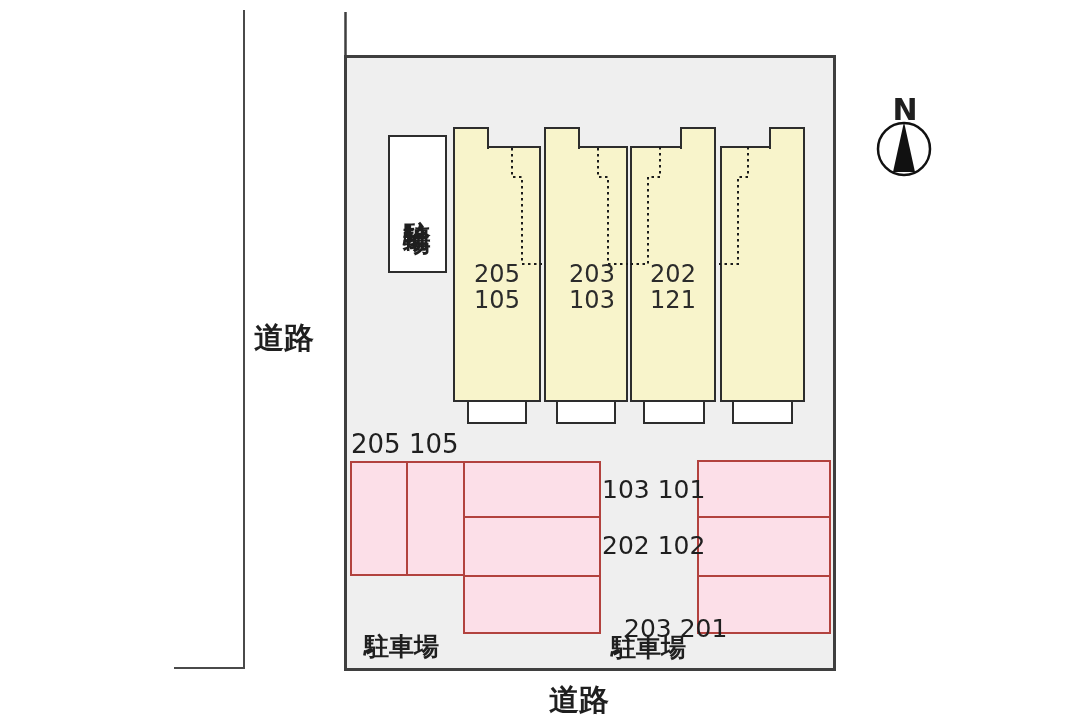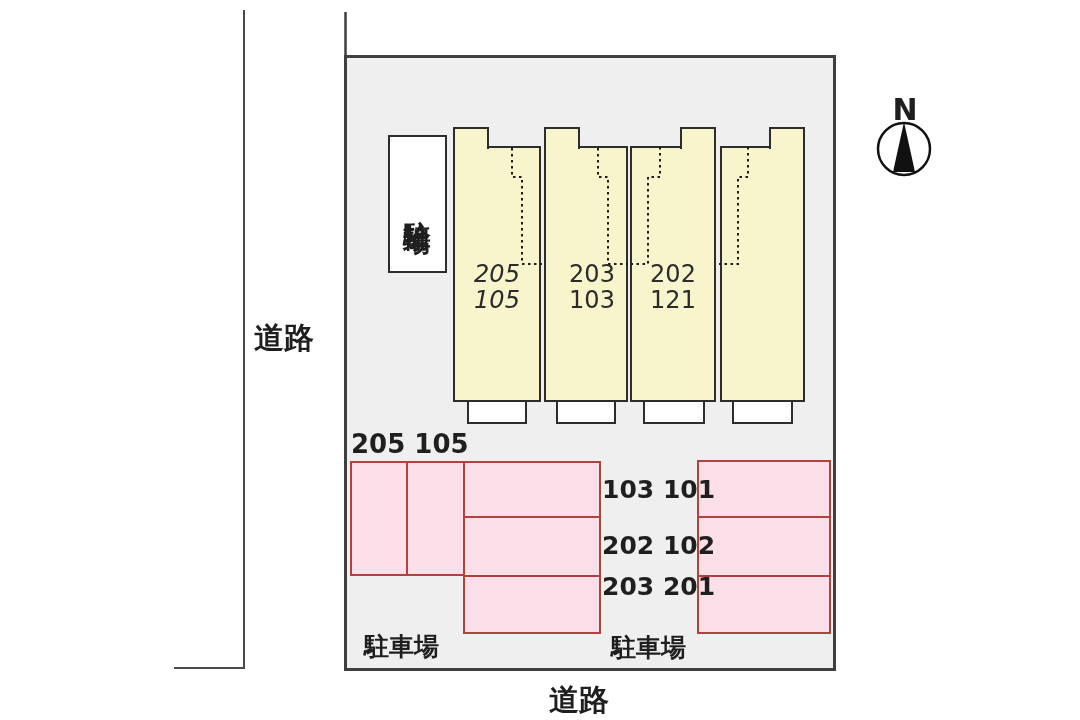--- a/index.html
+++ b/index.html
@@ -14,21 +14,21 @@
   .abs{position:absolute;box-sizing:border-box;}
   .site{background:var(--site-fill);border:3px solid var(--site-border);}
   .bldg-body{background:var(--building-fill);border:2px solid var(--building-border);}
   .bldg-tab{background:var(--building-fill);border:2px solid var(--building-border);border-bottom:none;z-index:3;}
   .porch{background:#ffffff;border:2px solid var(--building-border);}
   .stall{background:var(--parking-fill);border:2px solid var(--parking-border);}
   .bikebox{background:#ffffff;border:2px solid var(--building-border);display:flex;align-items:center;justify-content:center;}
   .v-text{writing-mode:vertical-rl;text-orientation:upright;font-weight:bold;font-size:27px;letter-spacing:4px;line-height:1;}
   .unit-label{z-index:4;display:flex;flex-direction:column;align-items:center;
               font-size:24px;line-height:26px;color:#2b2b2b;text-align:center;}
-  .num-label{font-size:25px;font-weight:700;white-space:nowrap;z-index:6;}
+  .num-label{font-size:25px;font-weight:400;white-space:nowrap;z-index:6;}
   .jp-label{font-size:25px;font-weight:bold;white-space:nowrap;z-index:6;}
   .road-label{font-size:30px;font-weight:bold;white-space:nowrap;z-index:6;}
   .n-label{font-size:30px;font-weight:bold;z-index:6;}
   svg.lines{position:absolute;left:0;top:0;z-index:5;pointer-events:none;}
   .solidline{stroke:var(--road-line);stroke-width:2;fill:none;}
   .siteline{stroke:var(--site-border);stroke-width:2.5;fill:none;}
   .dash{stroke:#1b1b1b;stroke-width:2;fill:none;stroke-dasharray:2.5 3.5;}
   .compass-circle{stroke:#111;stroke-width:2.5;fill:none;}
   .compass-needle{fill:#111;stroke:none;}
 </style>
@@ -75,37 +75,37 @@
     <line class="solidline" x1="174" y1="668" x2="245" y2="668"></line>
     <line class="siteline" x1="345.5" y1="12" x2="345.5" y2="58"></line>
     <polyline class="dash" points="512,148 512,177 522,177 522,264 542,264"></polyline>
     <polyline class="dash" points="598,148 598,177 608,177 608,264 628,264"></polyline>
     <polyline class="dash" points="660,147 660,177 648,177 648,264 630,264"></polyline>
     <polyline class="dash" points="748,147 748,177 738,177 738,264 719,264"></polyline>
     <circle class="compass-circle" cx="904" cy="149" r="26"></circle>
     <polygon class="compass-needle" points="904,122 893,172 915,172"></polygon>
   </svg>
 
-  <div class="abs unit-label" style="left:453px;top:261px;width:88px;font-style:italic;">
+  <div class="abs unit-label" style="left:453px;top:261px;width:88px;">
     <span>205</span>
     <span>105</span>
   </div>
   <div class="abs unit-label" style="left:544px;top:261px;width:96px;">
     <span>203</span>
     <span>103</span>
   </div>
   <div class="abs unit-label" style="left:630px;top:261px;width:86px;">
     <span>202</span>
     <span>121</span>
   </div>
 
   <div class="abs num-label" style="left:351px;top:429px;font-size:26px;">205 105</div>
   <div class="abs num-label" style="left:602px;top:475px;">103 101</div>
   <div class="abs num-label" style="left:602px;top:531px;text-align:right;">202 102</div>
-  <div class="abs num-label" style="left:602px;top:572px;">203 201</div>
+  <div class="abs num-label" style="left:602px;top:614px;padding-left:22px;">203 201</div>
   <div class="abs jp-label" style="left:364px;top:630px;">駐車場</div>
   <div class="abs jp-label" style="left:611px;top:631px;">駐車場</div>
 
   <div class="abs road-label" style="left:254px;top:318px;">道路</div>
   <div class="abs road-label" style="left:549px;top:680px;">道路</div>
 
   <div class="abs n-label" style="left:890px;top:92px;width:30px;text-align:center;">N</div>
 
 </div>
 

